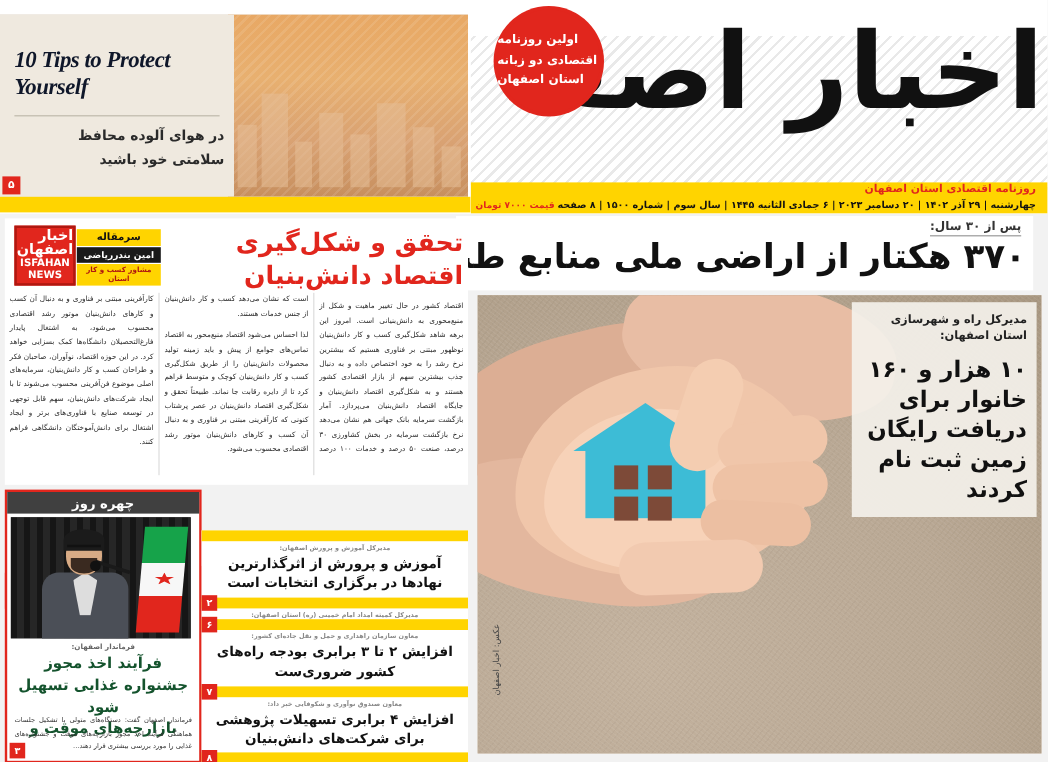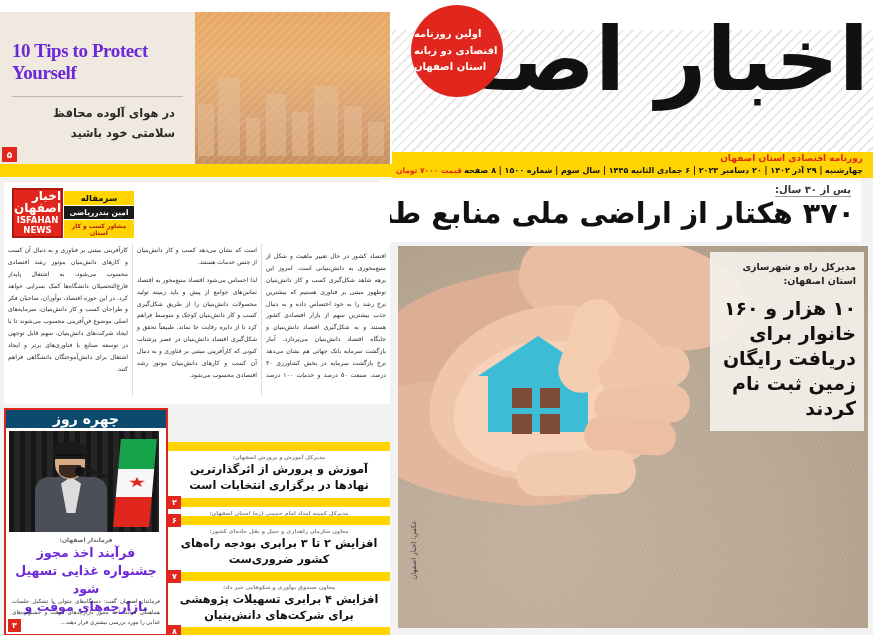--- a/index.html
+++ b/index.html
@@ -30,28 +30,28 @@
   .b3{left:56px;width:14px;height:38px;}
   .b4{left:76px;width:20px;height:62px;}
   .b5{left:102px;width:16px;height:44px;}
   .b6{left:124px;width:24px;height:70px;}
   .b7{left:154px;width:18px;height:50px;}
   .b8{left:178px;width:16px;height:34px;}
   .teaser-text{position:absolute;left:0;top:0;width:195px;height:152px;background:#efe9df;}
   .teaser-en{
     direction:ltr;text-align:left;
     font-family:"Liberation Serif","DejaVu Serif",serif;
-    font-weight:700;font-size:19px;line-height:1.18;color:#6d28d9;
-    padding:28px 8px 0 12px;letter-spacing:-.4px;
+    font-weight:700;font-size:19px;line-height:1.18;color:#0f172a;
+    padding:28px 8px 0 12px;letter-spacing:-.4px;font-style:italic;
   }
   .teaser-rule{height:1px;background:#bfb8ab;margin:11px 12px 0 12px;}
   .teaser-fa{
     direction:rtl;text-align:right;
     font-size:11.5px;line-height:1.75;color:#2a2a2a;font-weight:600;
-    padding:6px 20px 0 10px;
+    padding:6px 8px 0 10px;
   }
   .teaser-badge{position:absolute;left:2px;bottom:2px;width:15px;height:15px;background:#e1261d;color:#fff;
     font-size:9px;display:flex;align-items:center;justify-content:center;font-weight:700;}
   .yellow-bar-top{position:absolute;left:0;top:164px;width:395px;height:13px;background:#ffd400;}
 
   
   .masthead{position:absolute;left:392px;top:0;width:481px;height:178px;background:#fff;overflow:hidden;}
   .hatch{position:absolute;left:0;top:30px;width:481px;height:128px;
     background:repeating-linear-gradient(-45deg,#e9e9e9 0 2px,#ffffff 2px 7px);}
   .isfahan-news{
@@ -139,21 +139,21 @@
   .cols{position:absolute;right:4px;top:62px;width:378px;height:152px;direction:rtl;
      column-count:3;column-gap:9px;column-rule:1px solid #ddd;
      font-size:6.1px;line-height:1.95;text-align:justify;color:#2b2b2b;}
   .watermark{position:absolute;left:0;top:292px;width:186px;height:30px;
      background:#e1261d;opacity:.82;color:#fff;font-size:15px;font-weight:800;
      display:flex;align-items:center;justify-content:center;direction:rtl;
      transform:skewY(-2deg);letter-spacing:1px;}
 
   
   .face{position:absolute;left:4px;top:408px;width:160px;height:224px;background:#fff;border:2px solid #e1261d;}
-  .face-hdr{height:18px;background:#0c4a6e;color:#fff;font-size:14px;font-weight:800;
+  .face-hdr{height:18px;background:#404040;color:#fff;font-size:11px;font-weight:800;
      display:flex;align-items:center;justify-content:center;direction:rtl;}
   .face-photo{position:absolute;left:3px;top:21px;width:150px;height:101px;overflow:hidden;
      background:linear-gradient(180deg,#1d1d1d 0%,#2a2a2a 100%);}
   .curtain{position:absolute;inset:0;background:repeating-linear-gradient(90deg,#161616 0 5px,#262626 5px 11px);}
   .man-head{position:absolute;left:46px;top:14px;width:30px;height:34px;background:#d8ab85;border-radius:48% 48% 45% 45%;}
   .man-hair{position:absolute;left:44px;top:10px;width:34px;height:18px;background:#1b1b1b;border-radius:50% 50% 0 0;}
   .man-glass{position:absolute;left:47px;top:23px;width:28px;height:6px;
      border-top:2px solid #111;}
   .man-beard{position:absolute;left:50px;top:34px;width:22px;height:13px;background:#3a2a20;border-radius:0 0 50% 50%;}
   .man-body{position:absolute;left:26px;top:46px;width:72px;height:56px;background:#4b4f57;border-radius:14px 14px 0 0;}
@@ -161,21 +161,21 @@
      clip-path:polygon(50% 0,100% 18%,72% 100%,28% 100%,0 18%);}
   .mic{position:absolute;left:70px;top:40px;width:30px;height:3px;background:#1a1a1a;transform:rotate(18deg);}
   .mic-h{position:absolute;left:66px;top:36px;width:9px;height:9px;background:#111;border-radius:50%;}
   .flag{position:absolute;right:6px;top:8px;width:36px;height:88px;
      background:linear-gradient(180deg,#16a34a 0 34%,#f7f7f7 34% 66%,#e1261d 66% 100%);
      transform:skewX(-5deg);}
   .flag-emb{position:absolute;right:14px;top:46px;width:16px;height:10px;background:#e1261d;
      clip-path:polygon(50% 0,62% 38%,100% 38%,70% 62%,82% 100%,50% 76%,18% 100%,30% 62%,0 38%,38% 38%);}
   .face-kicker{position:absolute;left:0;right:0;top:126px;font-size:6px;font-weight:700;color:#666;
      text-align:center;direction:rtl;}
-  .face-head{position:absolute;left:5px;right:5px;top:134px;font-size:12.5px;font-weight:800;color:#6d28d9;
+  .face-head{position:absolute;left:5px;right:5px;top:134px;font-size:12.5px;font-weight:800;color:#14532d;
      text-align:center;direction:rtl;line-height:1.45;}
   .face-body{position:absolute;left:6px;right:6px;top:186px;font-size:5.6px;color:#333;
      text-align:justify;direction:rtl;line-height:1.9;}
   .face-badge{position:absolute;left:2px;bottom:2px;width:13px;height:13px;background:#e1261d;color:#fff;
      font-size:8px;display:flex;align-items:center;justify-content:center;font-weight:700;}
 
   
   .newslist{position:absolute;left:168px;top:406px;width:222px;height:226px;background:#fff;margin-top:36px;}
   .nl-item{position:relative;}
   .nl-bar{height:9px;background:#ffd400;position:relative;}
@@ -256,20 +256,24 @@
     <div class="finger f5"></div>
 
     <div class="ovbox">
       <div class="ov-kicker">مدیرکل راه و شهرسازی استان اصفهان:</div>
       <div class="ov-head">۱۰ هزار و ۱۶۰ خانوار برای دریافت رایگان زمین ثبت نام کردند</div>
     </div>
     <div class="photo-credit">عکس: اخبار اصفهان</div>
   </div>
 
   <div class="edit-block">
+    <div class="edit-head">
+      <div>تحقق و شکل‌گیری</div>
+      <div>اقتصاد دانش‌بنیان</div>
+    </div>
     <div class="logo-box">
       <div class="lg-fa">اخبار اصفهان</div>
       <div class="lg-en">
         <div>ISFAHAN</div>
         <div>NEWS</div>
       </div>
     </div>
     <div class="byline">
       <div class="by-1">سرمقاله</div>
       <div class="by-2">امین بندرریاضی</div>

